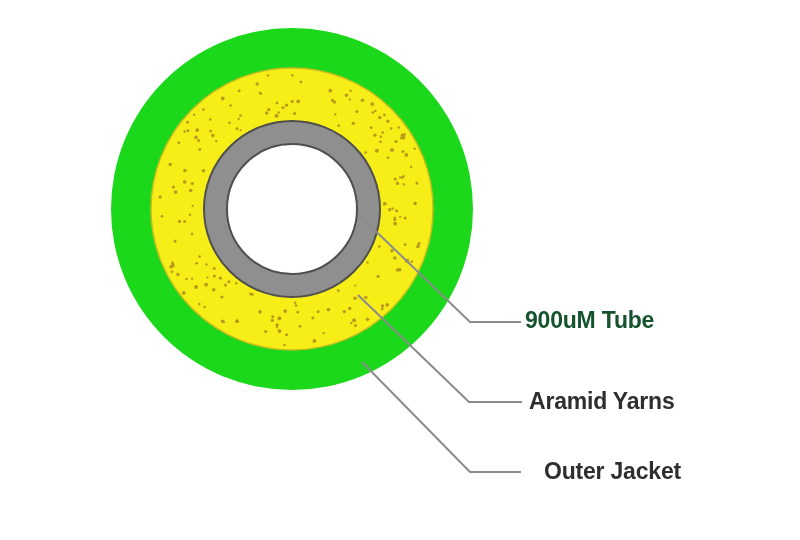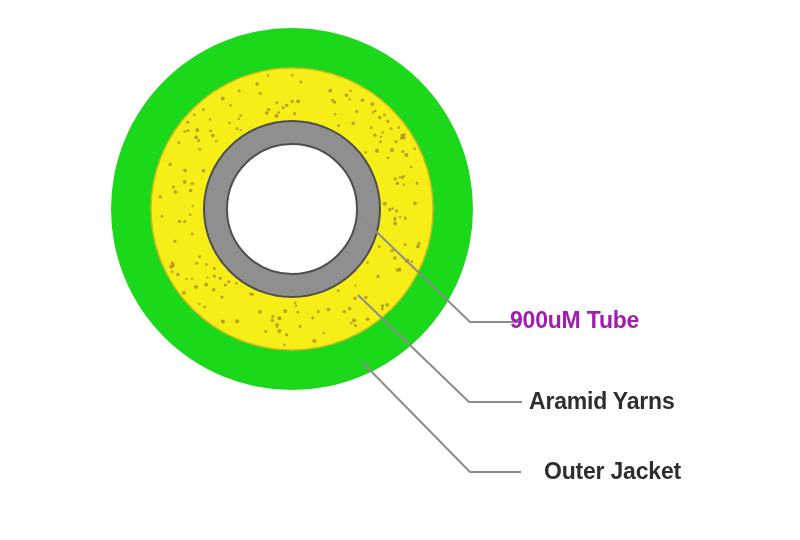--- a/index.html
+++ b/index.html
@@ -228,16 +228,16 @@
       </g>
     <circle cx="292" cy="209" r="88" stroke-width="2" fill="#8f8f8f" stroke="#4f4f4f"></circle>
     <circle cx="292" cy="209" r="65" stroke-width="2" fill="#ffffff" stroke="#4f4f4f"></circle>
     <g id="callout-lines">
         <polyline points="359,215 470,322 521,322" fill="none" stroke="#8c8c8c" stroke-width="2" stroke-linejoin="round"></polyline>
         <polyline points="358,295 469,402 522,402" fill="none" stroke="#8c8c8c" stroke-width="2" stroke-linejoin="round"></polyline>
         <polyline points="362,362 470,472 521,472" fill="none" stroke="#8c8c8c" stroke-width="2" stroke-linejoin="round"></polyline>
       </g>
   </svg>
 
-  <div class="callout-label" style="left: 510px; top: 321px; color: #a21caf;">900uM Tube</div>
+  <div class="callout-label" style="left: 525px; top: 321px; color: #14532d;">900uM Tube</div>
   <div class="callout-label" style="left: 529px; top: 402px; color: rgb(46, 46, 46);">Aramid Yarns</div>
   <div class="callout-label" style="left: 544px; top: 472px; color: rgb(46, 46, 46);">Outer Jacket</div>
 </div>
 
 </body></html>

